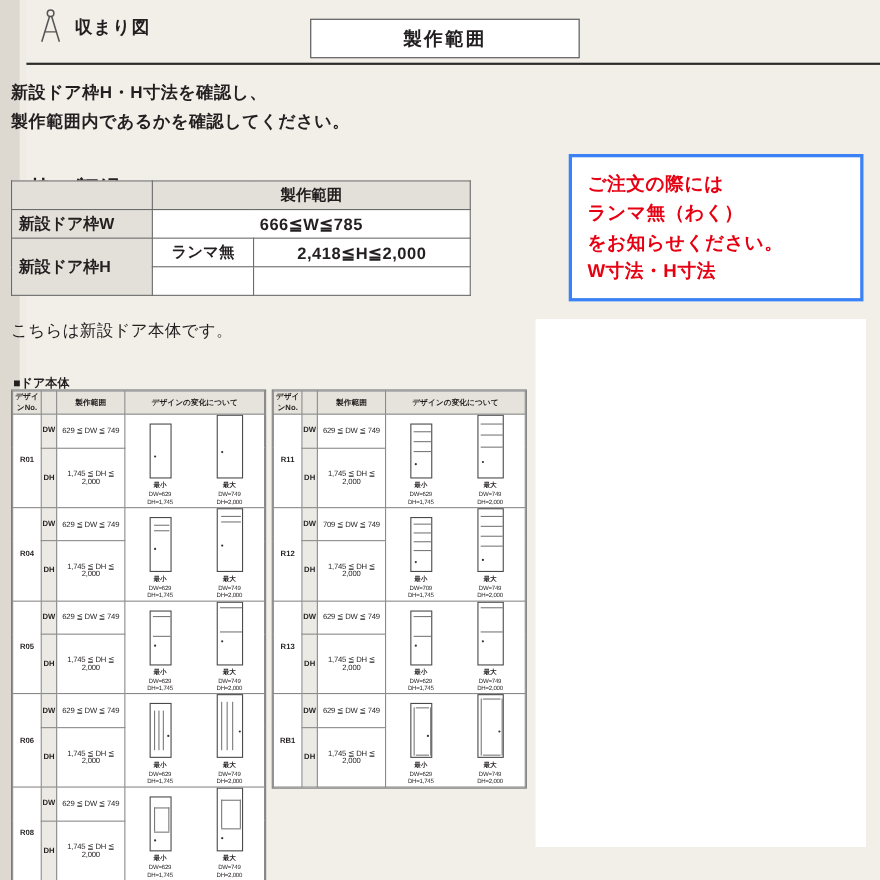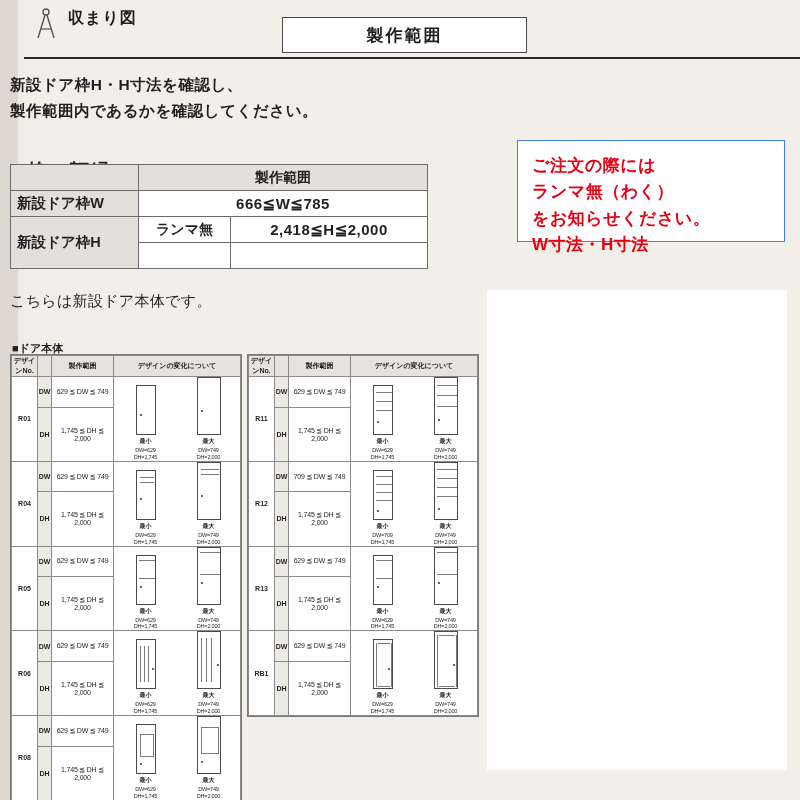--- a/index.html
+++ b/index.html
@@ -19,21 +19,21 @@
   }
   .left-band2 {
     position:absolute; left:18px; top:0; width:6px; height:800px;
     background:#efece6;
   }
   
   .header {
     position:absolute; left:24px; top:0; width:776px; height:60px;
   }
   .hdr-label {
-    position:absolute; left:8px; top:8px; display:flex; align-items:flex-start; gap:8px;
+    position:absolute; left:8px; top:8px; display:flex; align-items:center; gap:8px;
   }
   .compass { width:28px; height:34px; }
   .hdr-text { font-size:16px; font-weight:bold; letter-spacing:1px; color:#231f20; }
   .hdr-rule {
     position:absolute; left:0; top:57px; width:776px; height:2px; background:#2b2b2b;
   }
   .title-box {
     position:absolute; left:258px; top:17px; width:245px; height:36px;
     background:#ffffff; border:1px solid #4a4a4a;
     display:flex; align-items:center; justify-content:center;
@@ -62,22 +62,22 @@
     text-align:center;
     font-weight:bold;
     height:26px;
   }
   table.waku .hdr { background:#e3e0d9; }
   table.waku .rowlabel { background:#e3e0d9; text-align:left; padding-left:6px; width:128px; font-size:14.5px; }
   table.waku .sub { background:#ffffff; width:92px; }
   table.waku .val { font-size:15px; letter-spacing:0.5px;text-align:center; }
   
   .notice {
-    position:absolute; left:517px; top:140px; width:268px; height:102px;
-    border:1px solid #3b82f6; background:#ffffff;
+    position:absolute; left:517px; top:140px; width:268px; height:134px;
+    border:3px solid #3b82f6; background:#ffffff;
     padding:12px 14px;
     color:#e60012; font-size:17px; font-weight:bold; line-height:1.55;
     letter-spacing:0.5px;
   }
   
   .mid-text {
     position:absolute; left:10px; top:288px; width:520px;
     font-size:15px; line-height:1.7; letter-spacing:0.3px;
   }
   .sect-title2 {

